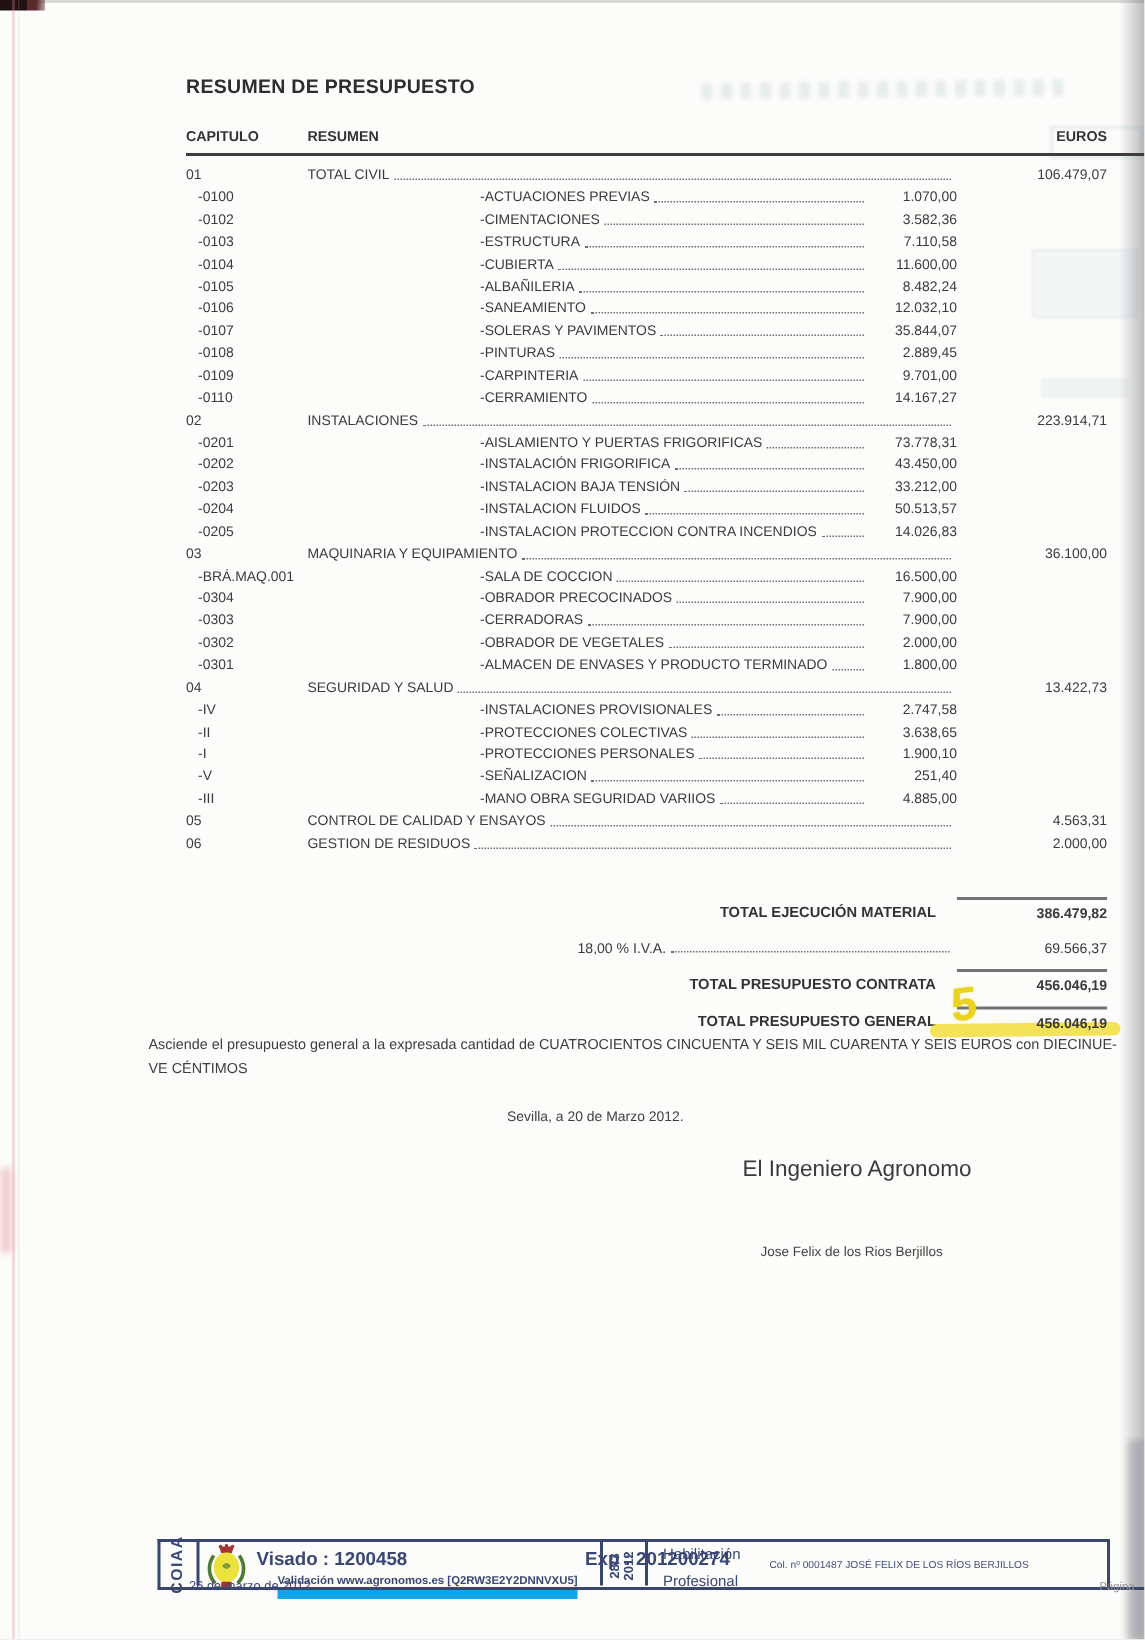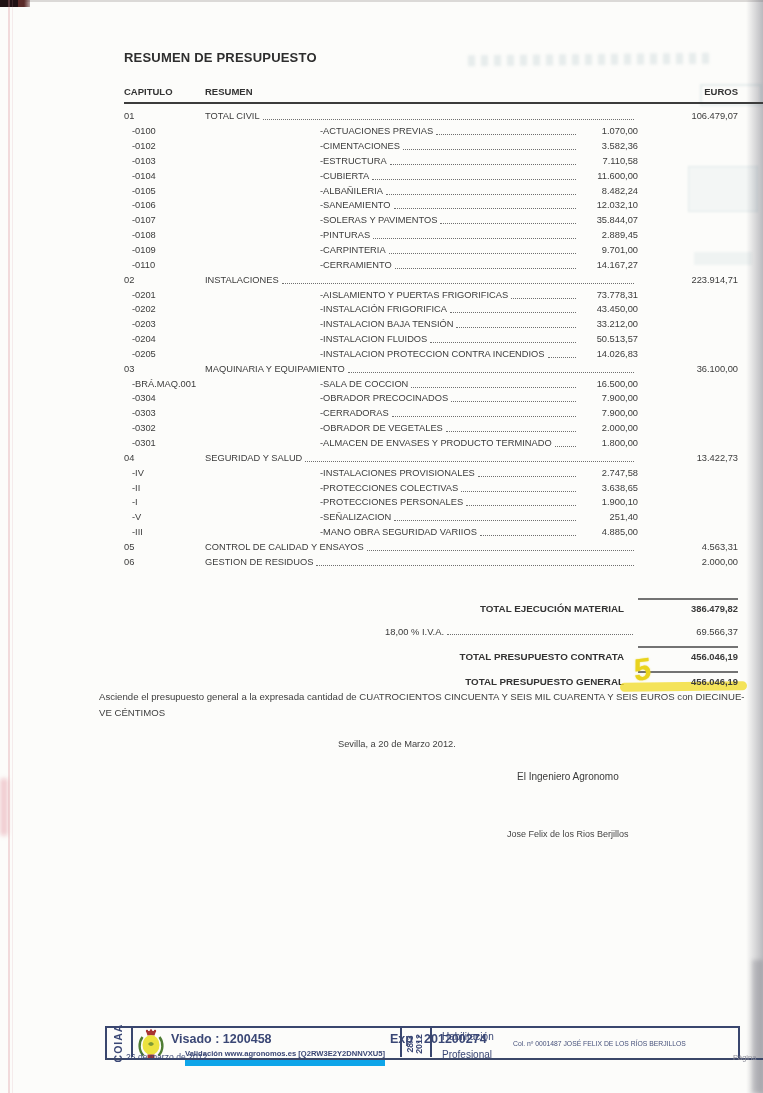--- a/index.html
+++ b/index.html
@@ -52,21 +52,21 @@
   .t-amt-wrap{width:100px;position:relative;text-align:right;}
   .total-row.rule .t-amt-wrap{border-top:2px solid #737373;}
   .t-amt{display:block;padding-top:3px;position:relative;z-index:1;}
   .total-row.bold .t-amt{font-weight:bold;}
   .t-swipe{display:none;}
   .total-row.highlighted .t-swipe{display:block;position:absolute;left:-18px;right:-9px;bottom:-4px;height:9px;background:#f1dc31;opacity:.8;border-radius:5px;transform:rotate(-.7deg);z-index:0;}
   .hand-five{position:absolute;left:634px;top:652px;font-size:31px;font-weight:bold;color:#e9d31e;transform:rotate(-7deg) skewX(-4deg);text-shadow:0 0 1.5px rgba(233,211,30,.8);z-index:2;}
   
   .paragraph{position:absolute;left:99px;top:689px;width:652px;font-size:9.6px;line-height:15.5px;color:#3e3e3e;}
   .sig-date{position:absolute;left:338px;top:739px;font-size:9.3px;color:#3e3e3e;}
-  .sig-role{position:absolute;left:517px;top:771px;font-size:10px;color:#3a3a3a;}
+  .sig-role{position:absolute;left:495px;top:771px;font-size:15px;color:#3a3a3a;}
   .sig-name{position:absolute;left:507px;top:829px;font-size:9px;color:#444;}
   
   .stamp-box{position:absolute;left:105px;top:1026px;width:635px;height:33px;border:2px solid #39466e;border-bottom:none;box-sizing:border-box;}
   .long-line{position:absolute;left:105px;top:1058px;width:658px;height:2px;background:#3b4768;}
   .coiaa-cell{position:absolute;left:0;top:0;width:24px;height:29px;border-right:2px solid #39466e;}
   .coiaa-text{position:absolute;left:-8px;top:9px;transform:rotate(-90deg);font-size:10.5px;font-weight:bold;color:#3a4775;letter-spacing:1px;}
   .crest{position:absolute;left:29px;top:1px;}
   .visado{position:absolute;left:64px;top:4px;font-size:12.5px;font-weight:600;color:#3a4775;}
   .exp{position:absolute;left:283px;top:4px;font-size:12.5px;font-weight:600;color:#3a4775;}
   .validacion{position:absolute;left:78px;top:21px;font-size:7.6px;font-weight:bold;color:#3a4775;border-bottom:7px solid #0ea5e9;padding-bottom:1px;}

